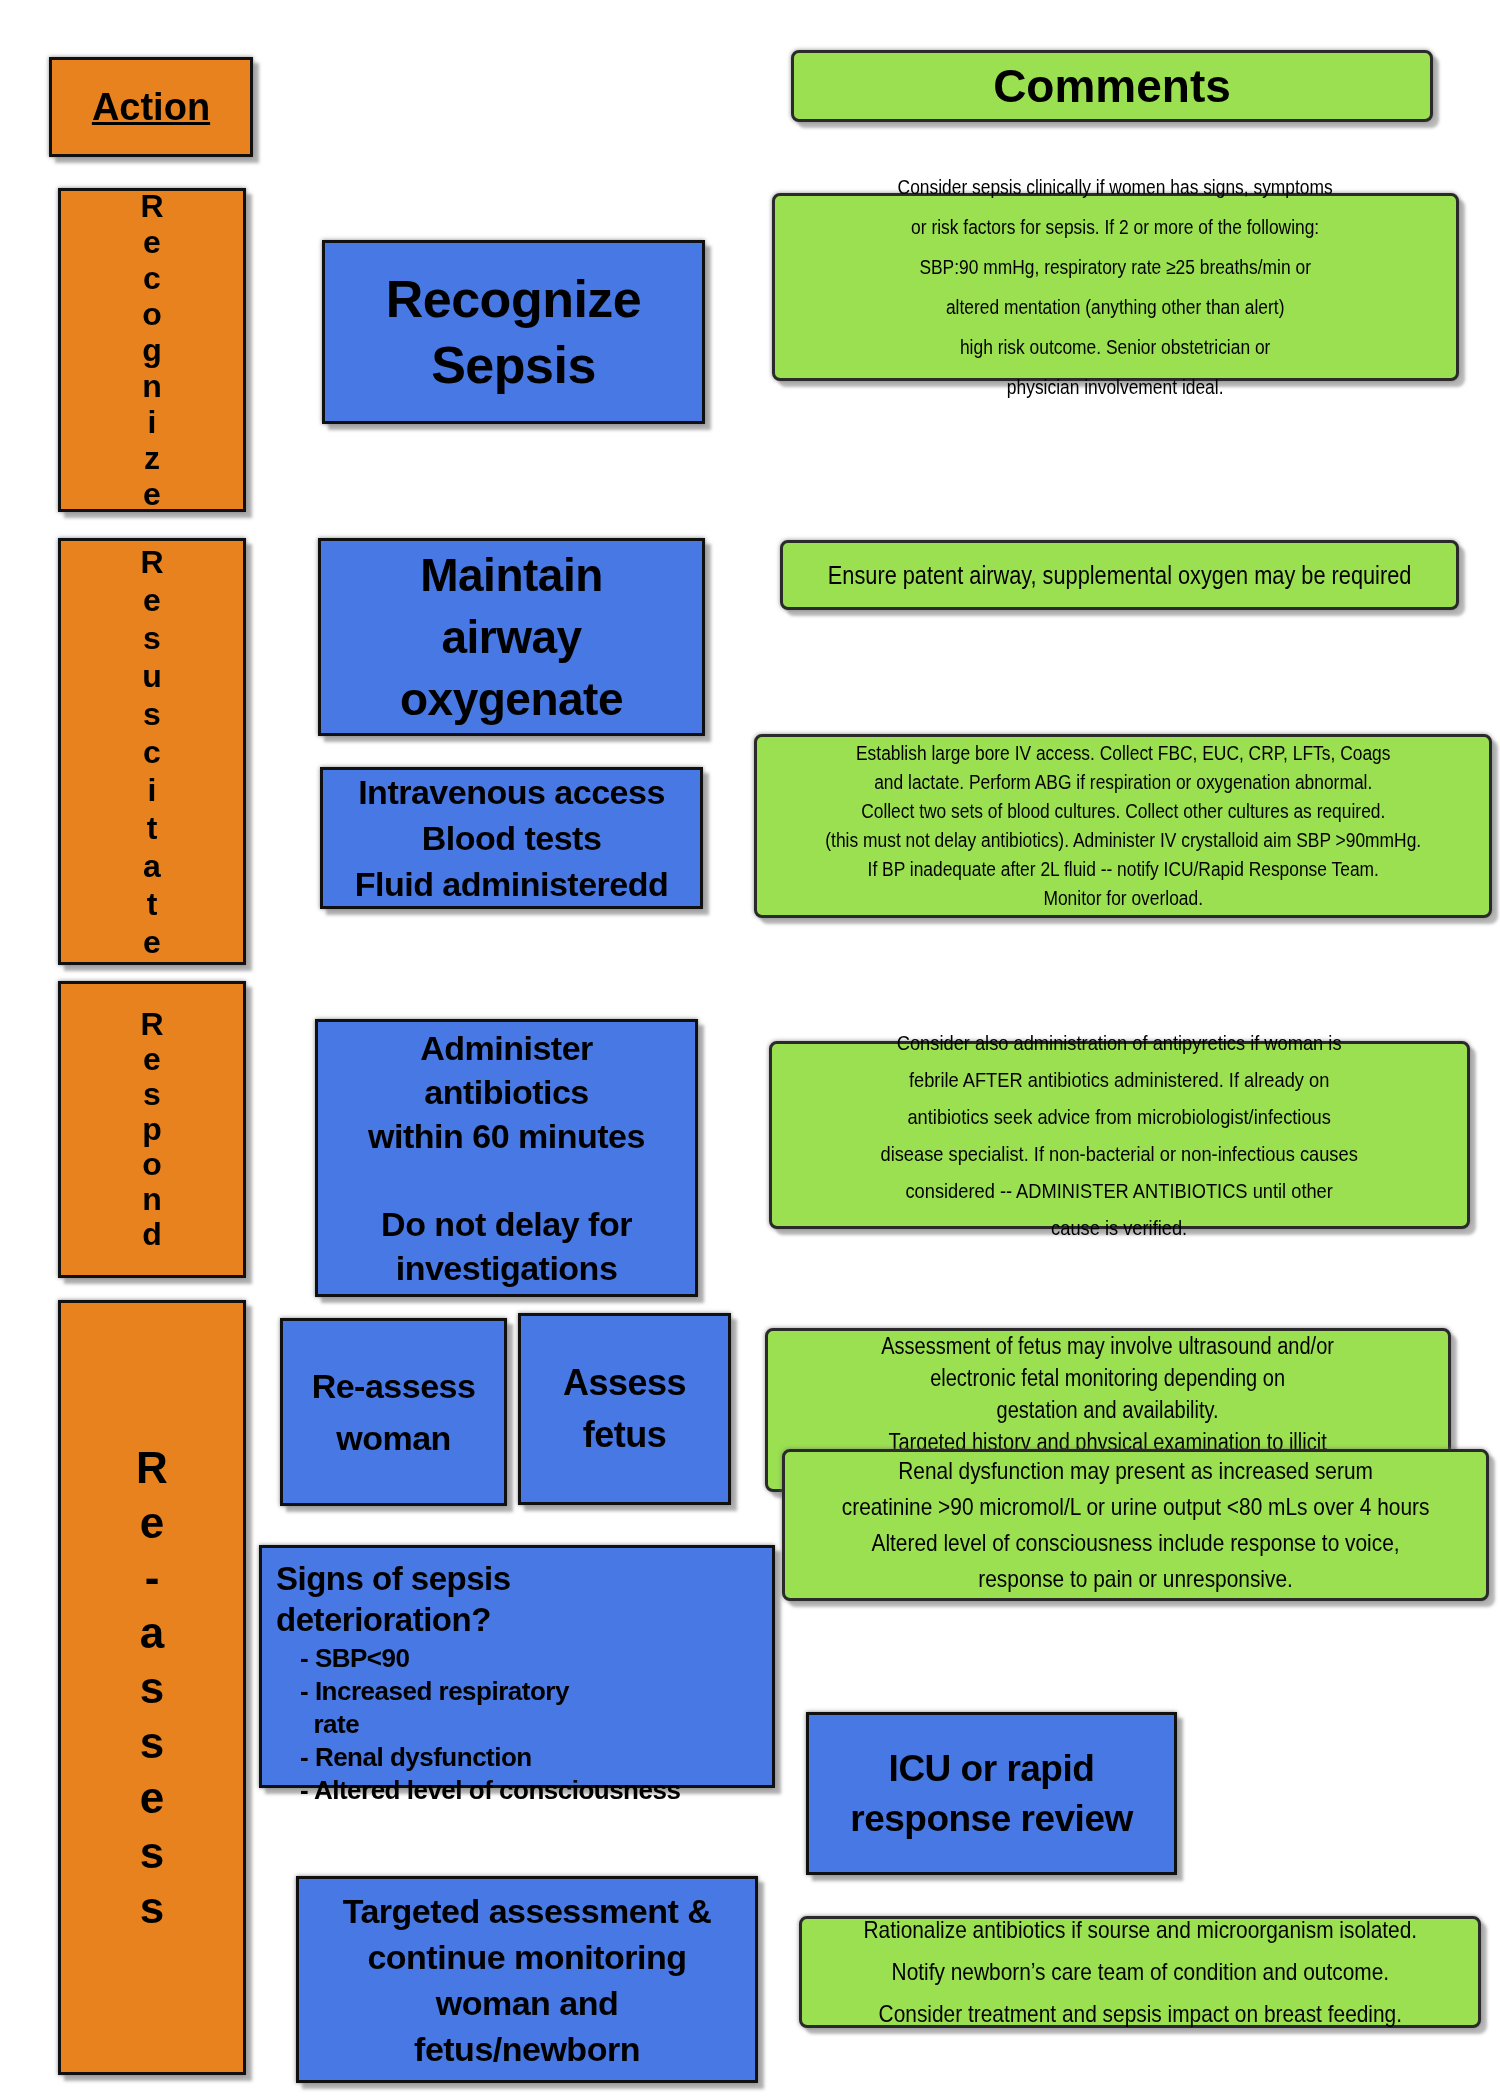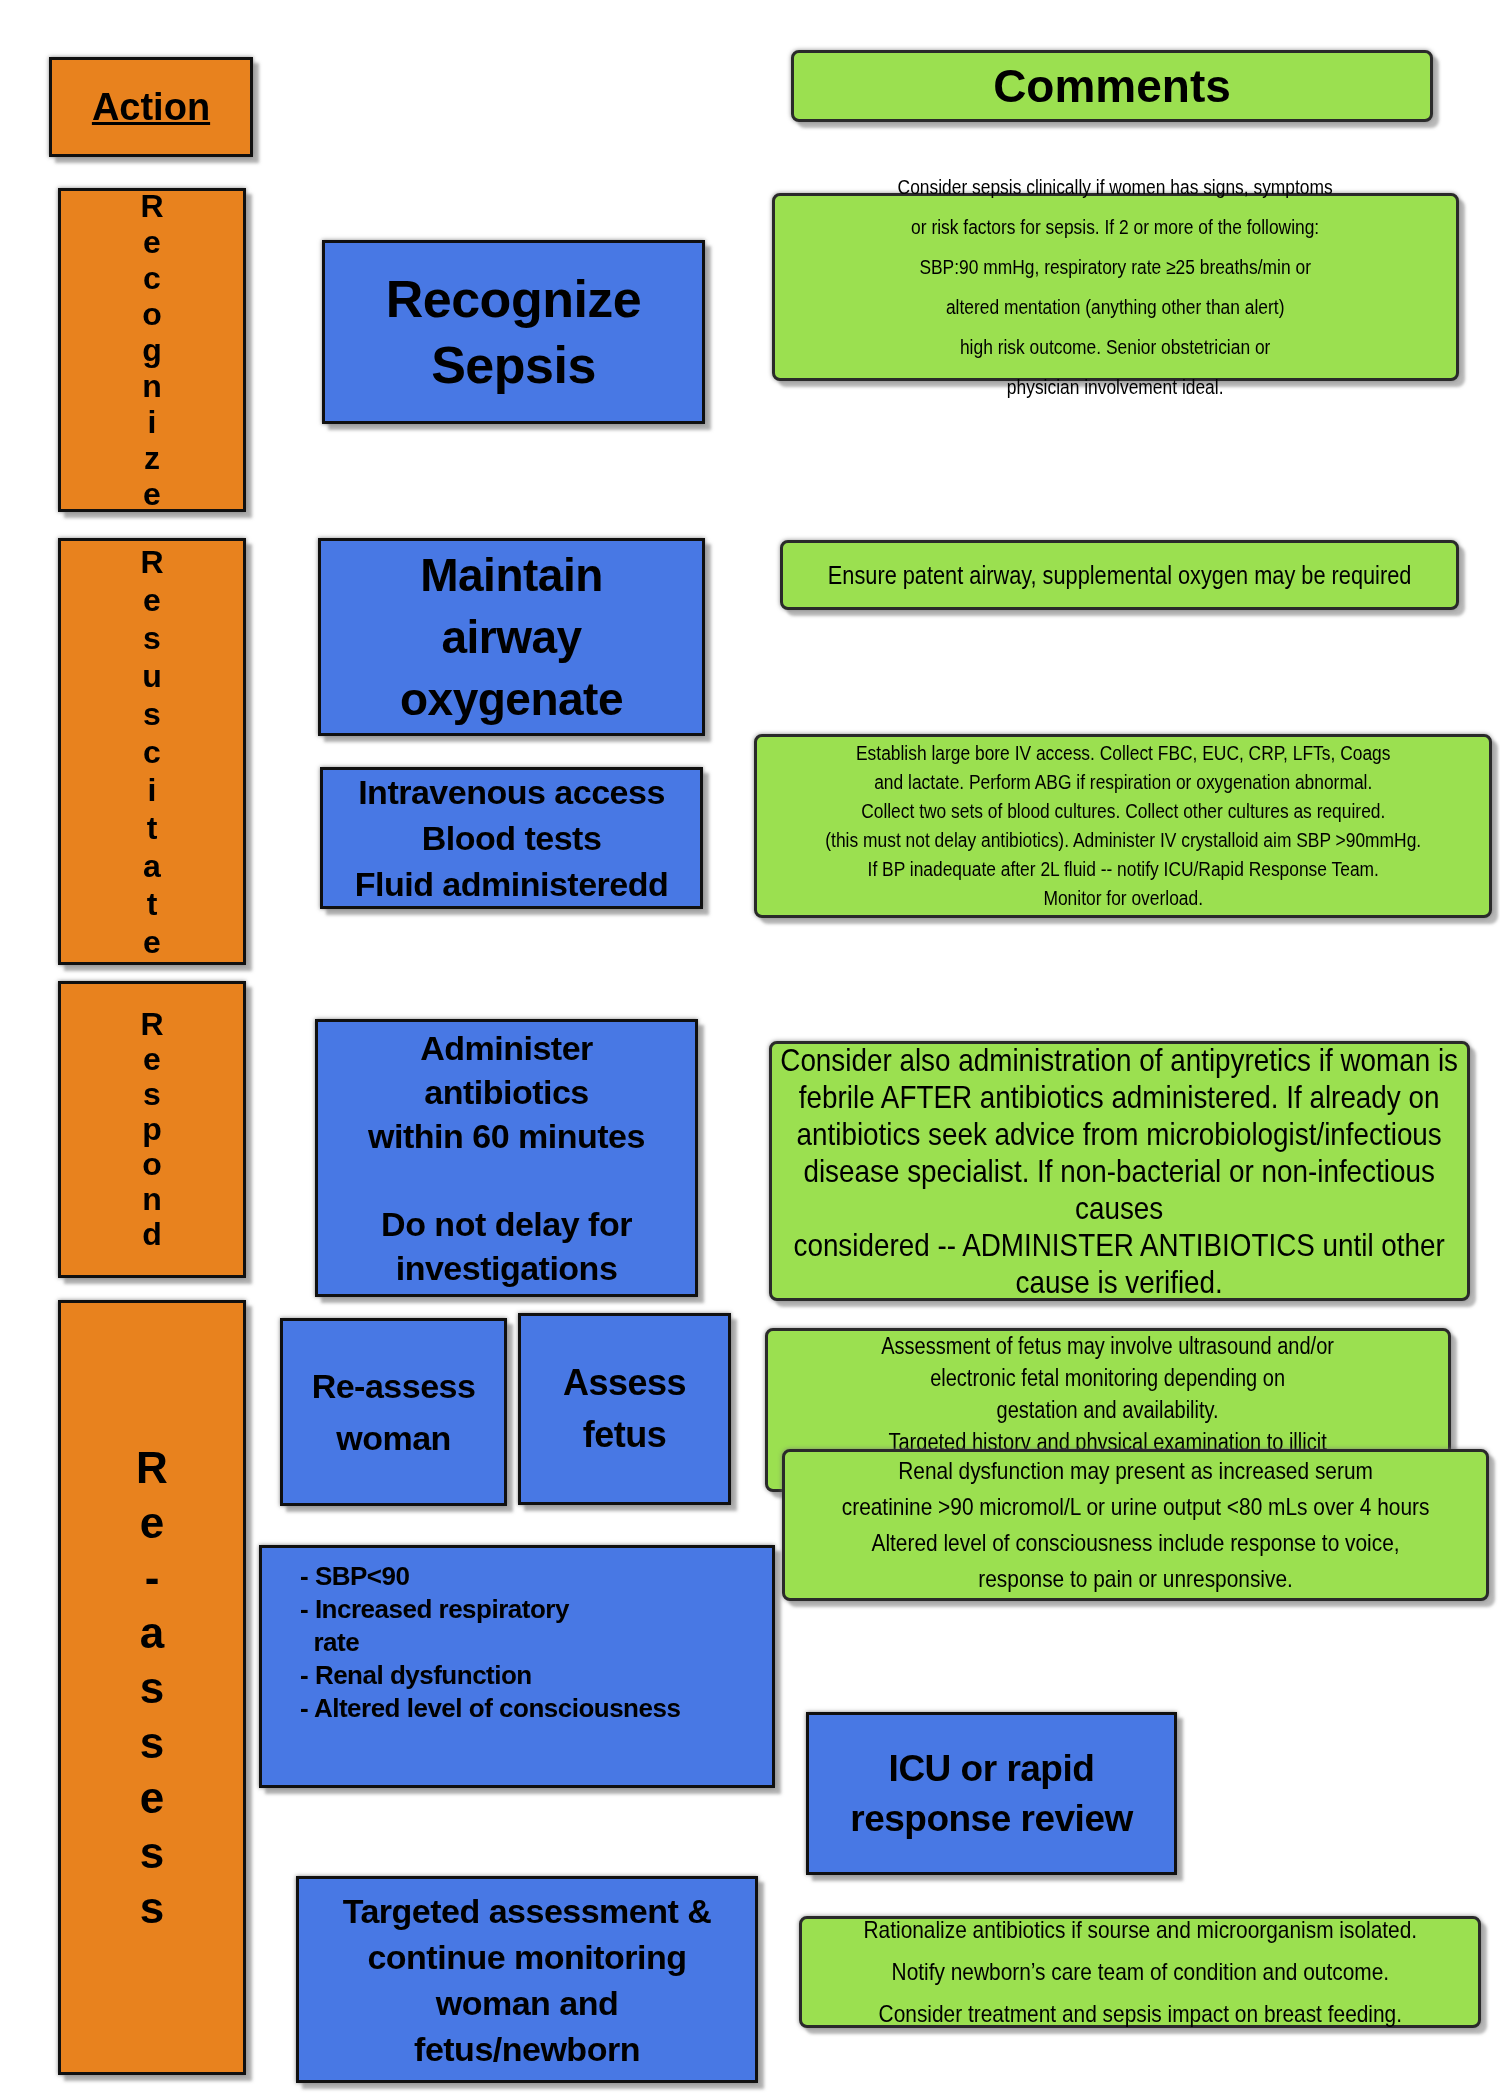--- a/index.html
+++ b/index.html
@@ -43,21 +43,21 @@
 
   #b-signs { left:259px; top:1545px; width:516px; height:243px; display:block;
              text-align:left; padding:10px 14px; }
   #b-signs .title   { font-size:33px; line-height:41px; white-space:pre-line; }
   #b-signs .bullets { font-size:26px; line-height:33px; white-space:pre-wrap; padding-left:24px; margin-top:2px; }
 
   
   #c-1 { left:772px; top:193px;  width:687px; height:188px; font-size:20px; line-height:40px;justify-content:center; }
   #c-2 { left:780px; top:540px;  width:679px; height:70px;  font-size:25px; line-height:30px; }
   #c-3 { left:754px; top:734px;  width:738px; height:184px; font-size:20px; line-height:29px; }
-  #c-4 { left:769px; top:1041px; width:701px; height:260px; font-size:32px; line-height:37px; }
+  #c-4 { left:769px; top:1041px; width:701px; height:188px; font-size:21px; line-height:37px; }
   #c-5 { left:765px; top:1328px; width:686px; height:164px; font-size:23px; line-height:32px; }
   #c-6 { left:782px; top:1449px; width:707px; height:152px; font-size:24px; line-height:36px; }
   #c-7 { left:799px; top:1916px; width:682px; height:112px; font-size:24px; line-height:42px; }
 </style>
 </head>
 <body>
 
 <div id="canvas">
 
   <div class="box panel orange" id="hdr-action">
@@ -136,20 +136,22 @@
   </div>
   <div class="box panel blue" id="b-reassess-woman">
     <span class="btext">Re-assess
 woman</span>
   </div>
   <div class="box panel blue" id="b-assess-fetus">
     <span class="btext">Assess
 fetus</span>
   </div>
   <div class="box panel blue" id="b-signs">
+    <div class="title">Signs of sepsis
+deterioration?</div>
     <div class="bullets">- SBP&lt;90
 - Increased respiratory
   rate
 - Renal dysfunction
 - Altered level of consciousness</div>
   </div>
   <div class="box panel blue" id="b-icu">
     <span class="btext">ICU or rapid
 response review</span>
   </div>

